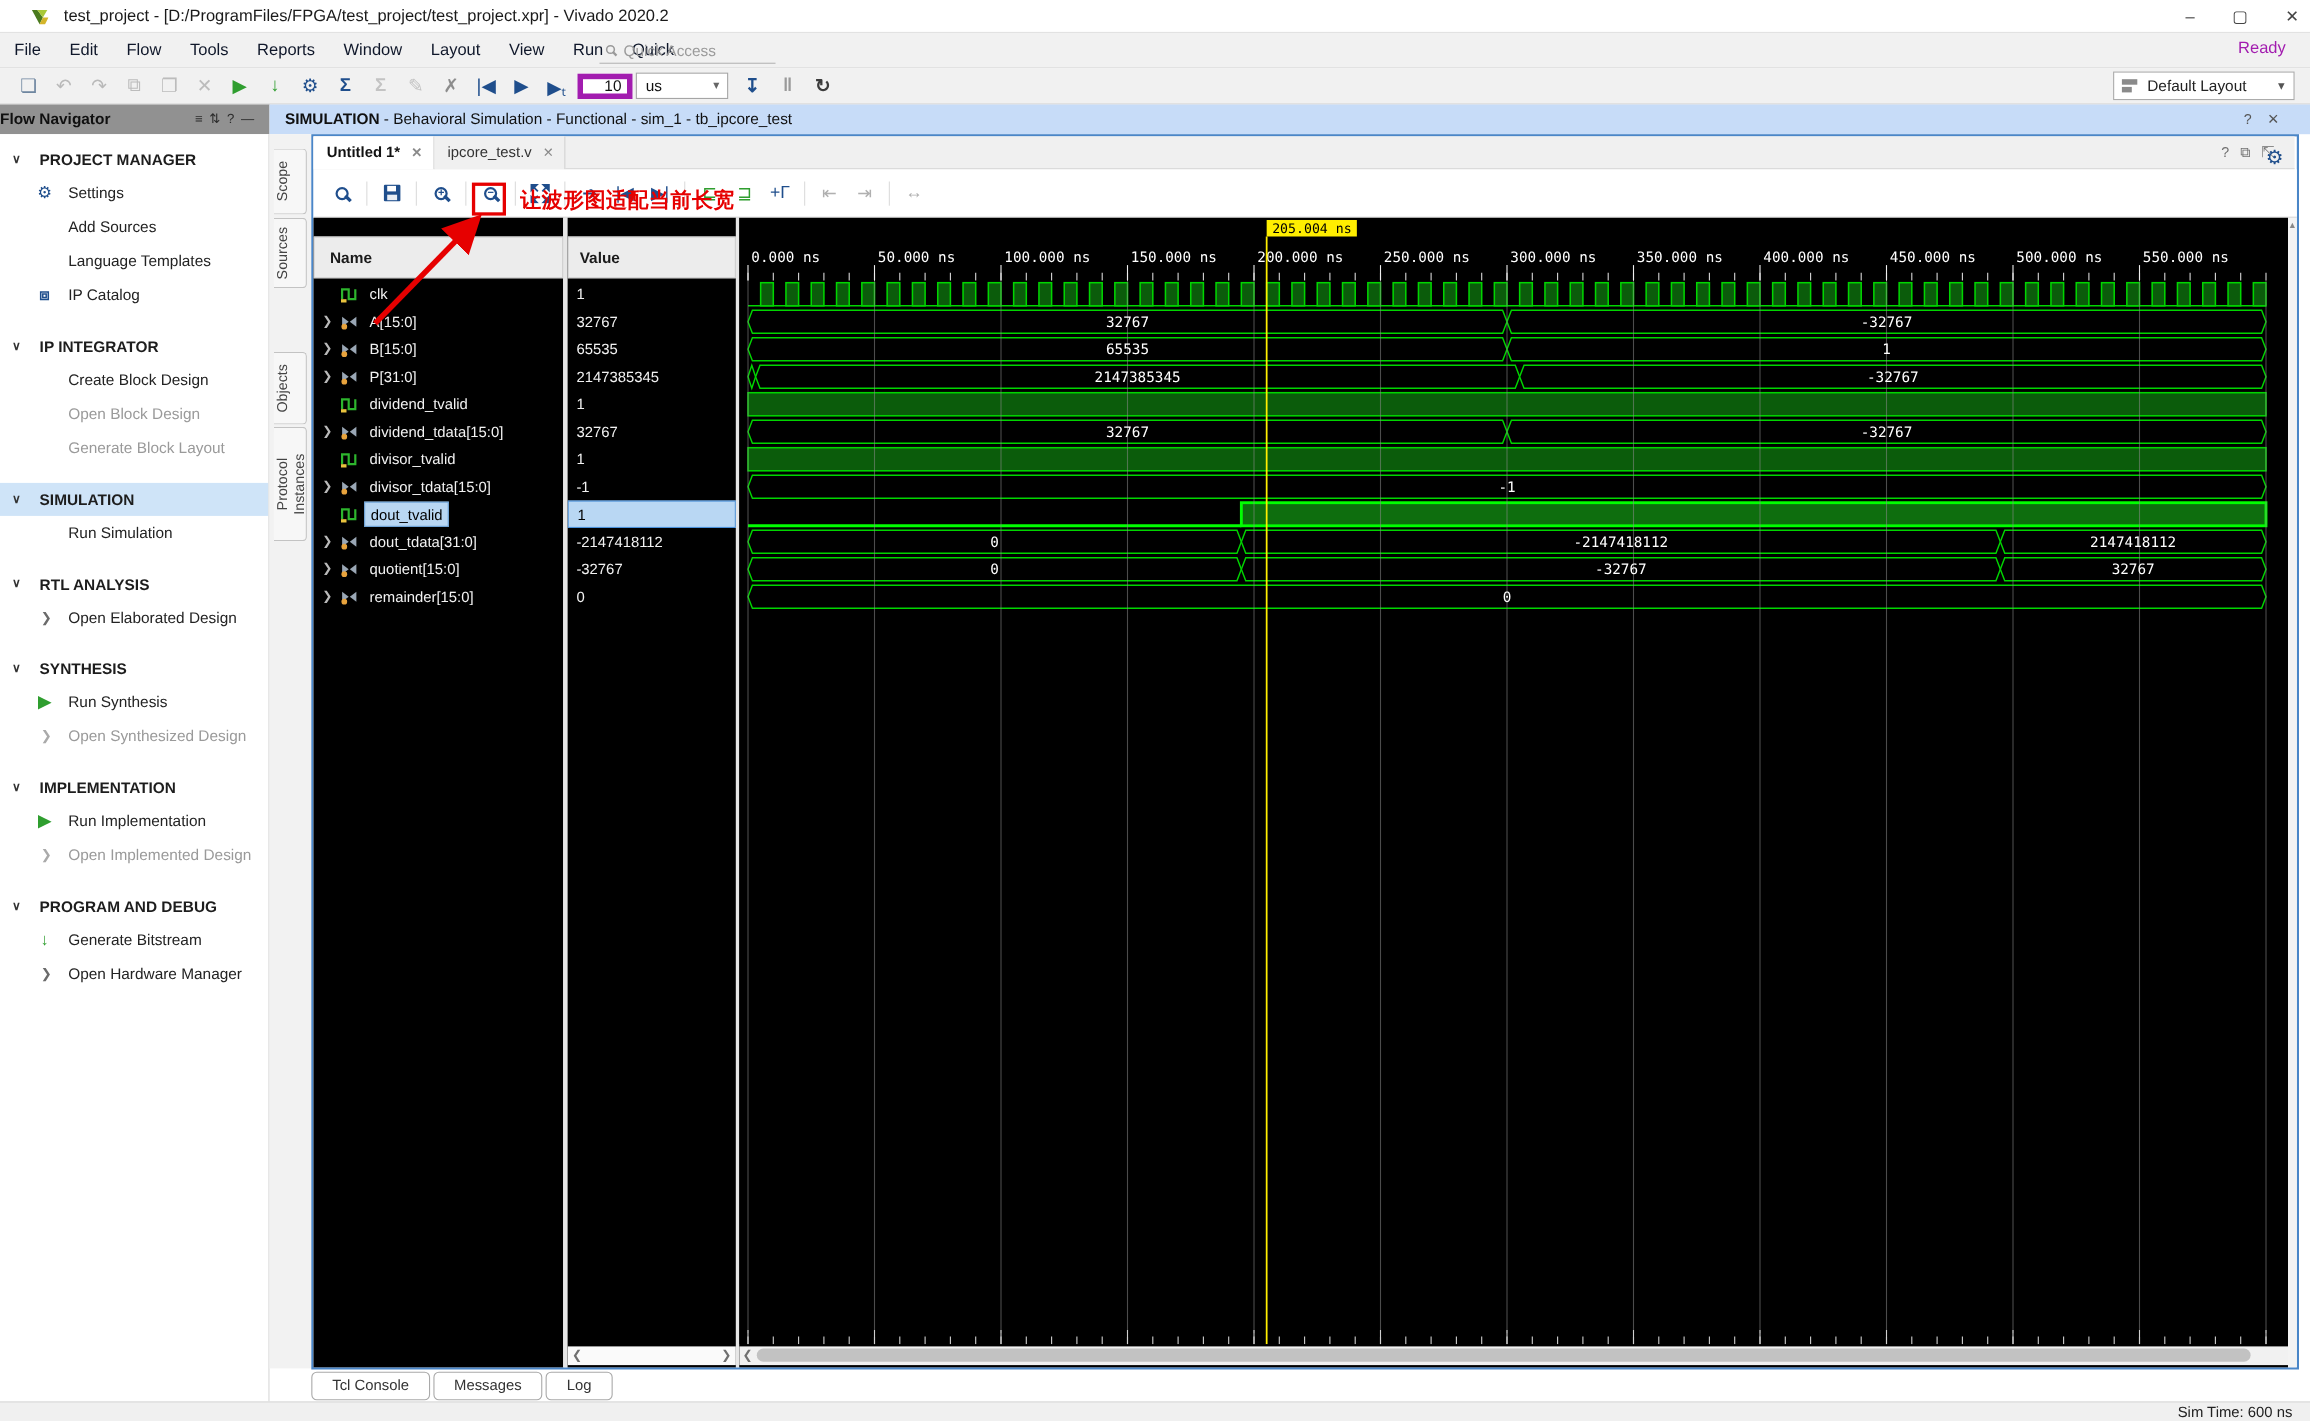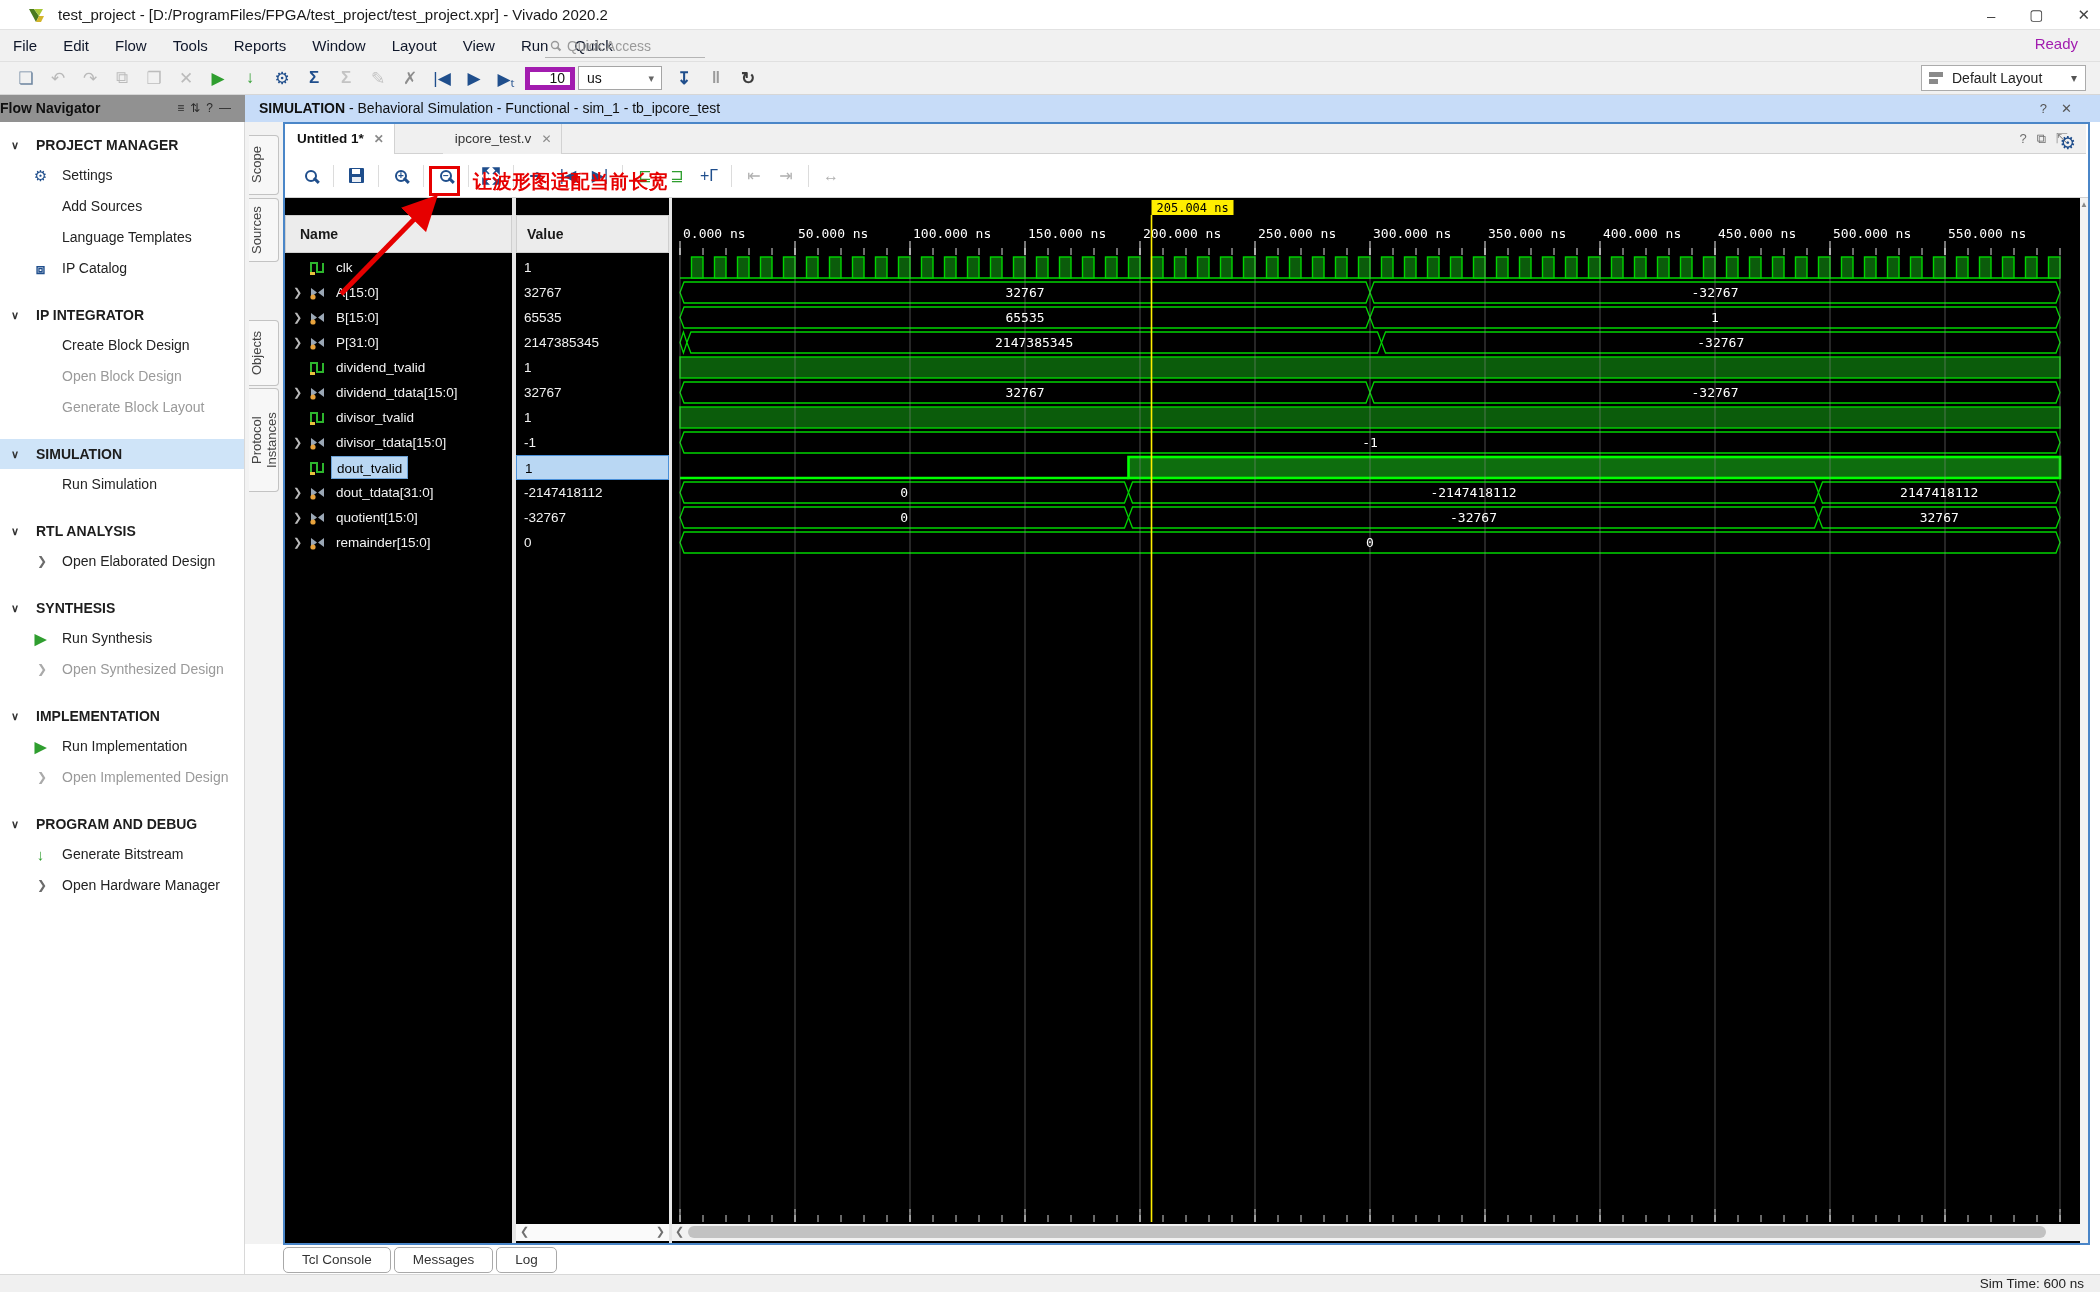--- a/index.html
+++ b/index.html
@@ -52,21 +52,21 @@
   .fnitem.dis .chev{color:#aaa;}
 
   
   .sidetabs{position:absolute;left:245px;top:122px;width:38px;height:1122px;background:#f2f2f2;}
   .vtab{position:absolute;left:4px;width:30px;border:1px solid #c3c3c3;border-right:none;border-radius:4px 0 0 4px;
         color:#444;font-size:13px;background:#f7f7f7;
         writing-mode:vertical-rl;transform:rotate(180deg);text-align:center;}
 
   
   .wavewin{position:absolute;left:283px;top:122px;width:1807px;height:1123px;border:2px solid #4a86c8;background:#fff;}
-  .wtabs{position:absolute;left:0;top:0;right:2px;height:30px;background:#f0f0f0;border-bottom:1px solid #d2d2d2;display:flex;gap:48px;}
+  .wtabs{position:absolute;left:0;top:0;right:2px;height:30px;background:#f0f0f0;border-bottom:1px solid #d2d2d2;display:flex;}
   .wtab{height:30px;line-height:29px;padding:0 10px 0 12px;font-size:13.5px;color:#333;border-right:1px solid #d2d2d2;background:#f0f0f0;}
   .wtab.active{background:#ffffff;font-weight:bold;color:#111;}
   .wtab .x{margin-left:10px;color:#8a8a8a;font-size:12px;}
   .wtabicons{position:absolute;right:10px;top:0;line-height:30px;color:#6f6f6f;font-size:13px;letter-spacing:10px;}
   .wtoolbar{position:absolute;left:0;top:30px;right:0;height:44px;background:#fff;border-bottom:1px solid #d2d2d2;display:flex;align-items:center;padding-left:10px;}
   .wti{display:inline-flex;align-items:center;justify-content:center;min-width:28px;height:28px;margin:0 2px;font-size:16px;color:#1f4e8c;}
   .wtsep{width:1px;height:22px;background:#dcdcdc;margin:0 6px;}
   .wgear{position:absolute;right:12px;top:8px;font-size:18px;color:#1f4e8c;}
 
   

